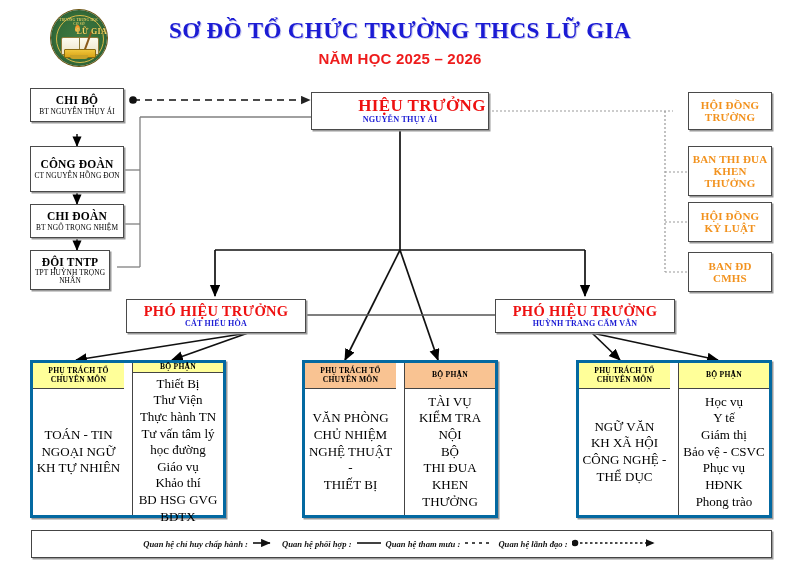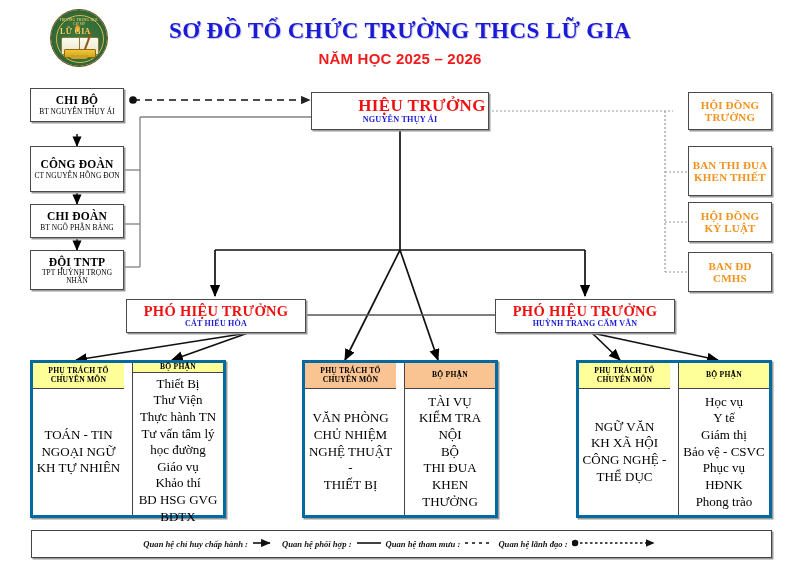--- a/index.html
+++ b/index.html
@@ -46,23 +46,23 @@
     left: 10px; top: 9px;
     width: 42px;
     text-align: center;
     font-size: 3.2px;
     letter-spacing: .3px;
     color: #e8cf62;
     font-weight: bold;
   }
   #logo .logo-name {
     position: absolute;
-    left: 12px; top: 18px;
+    left: 3px; top: 18px;
     width: 56px;
-    text-align: left;
+    text-align: right;
     font-size: 8px;
     font-weight: bold;
     color: #f2d768;
     letter-spacing: .3px;
     text-shadow: 0 0 1px #4a3a08;
   }
   #logo .book {
     position: absolute;
     left: 13px; top: 28px;
     width: 36px; height: 16px;
@@ -325,39 +325,39 @@
     <div class="t2">BT NGUYỄN THỤY ÁI</div>
   </div>
 
   <div class="box leftbox" style="left:30px; top:146px; width:94px; height:46px;">
     <div class="t1">CÔNG ĐOÀN</div>
     <div class="t2">CT NGUYỄN HỒNG ĐƠN</div>
   </div>
 
   <div class="box leftbox" style="left:30px; top:204px; width:94px; height:34px;">
     <div class="t1">CHI ĐOÀN</div>
-    <div class="t2">BT NGÔ PHẬN BẢNG</div>
-  </div>
-
-  <div class="box leftbox" style="left:30px; top:250px; width:94px; height:40px;">
+    <div class="t2">BT NGÔ TRỌNG NHIỆM</div>
+  </div>
+
+  <div class="box leftbox" style="left:30px; top:250px; width:80px; height:40px;">
     <div class="t1">ĐỘI TNTP</div>
     <div class="t2">TPT HUỲNH TRỌNG NHÂN</div>
   </div>
 
   <div class="box" id="principal" style="left:311px; top:92px; width:178px; height:38px;">
     <div class="t1">HIỆU TRƯỞNG</div>
     <div class="t2">NGUYỄN THỤY ÁI</div>
   </div>
 
   <div class="box rightbox" style="left:688px; top:92px; width:84px; height:38px;">
     <div class="t1">HỘI ĐỒNG TRƯỜNG</div>
   </div>
 
   <div class="box rightbox" style="left:688px; top:146px; width:84px; height:50px;">
-    <div class="t1">BAN THI ĐUA KHEN THIẾT</div>
+    <div class="t1">BAN THI ĐUA KHEN THƯỞNG</div>
   </div>
 
   <div class="box rightbox" style="left:688px; top:202px; width:84px; height:40px;">
     <div class="t1">HỘI ĐỒNG KỶ LUẬT</div>
   </div>
 
   <div class="box rightbox" style="left:688px; top:252px; width:84px; height:40px;">
     <div class="t1">BAN ĐD CMHS</div>
   </div>
 

